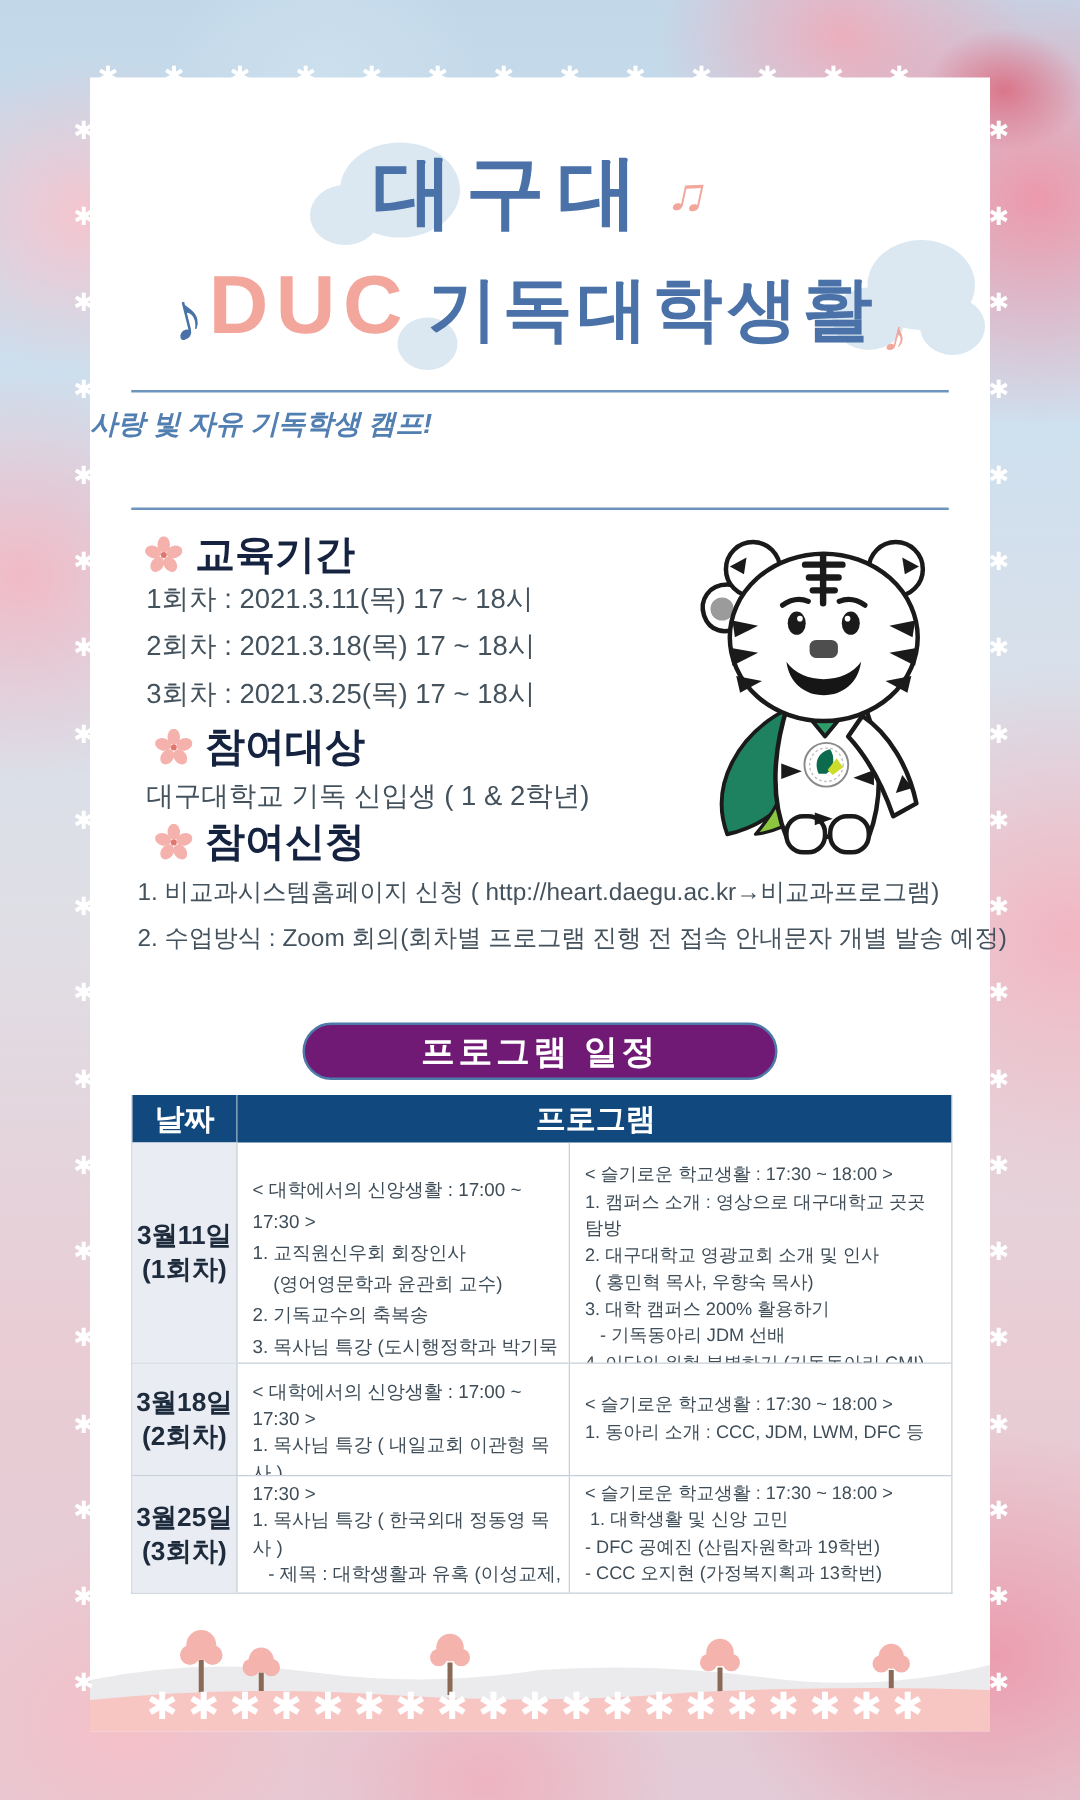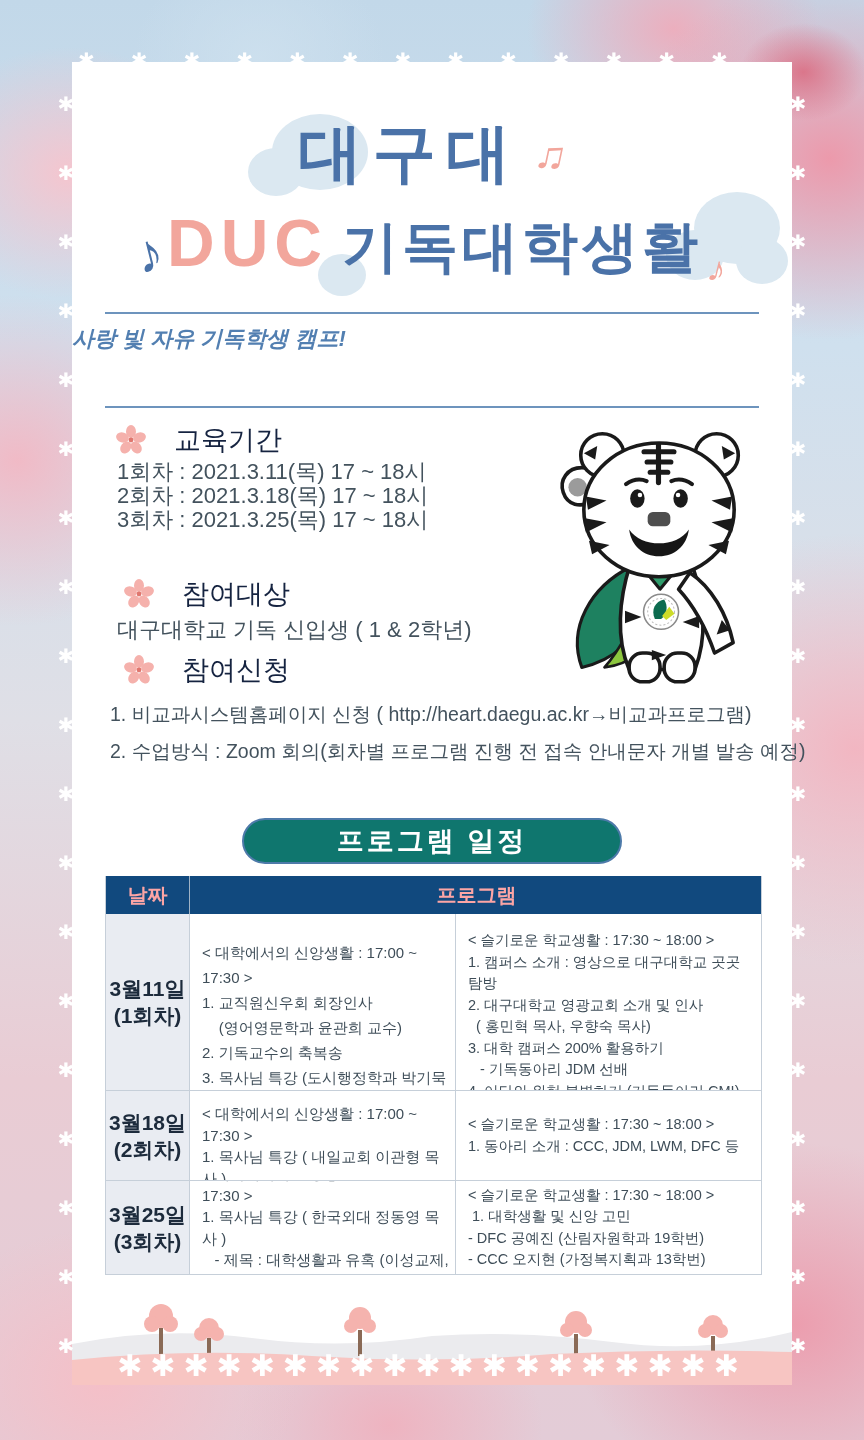--- a/index.html
+++ b/index.html
@@ -45,43 +45,43 @@
   .cloud{ position:absolute; background:#dbe8f1; border-radius:50%; z-index:1; }
 
   
   .divider{ position:absolute; left:33px; width:654px; height:2px; background:#6d94bd; }
   .subtitle1{ position:absolute; left:0; top:262px; width:100%; text-align:left;
     font-size:22px; font-weight:bold; font-style:italic; color:#527fb1; }
   .subtitle2{ position:absolute; left:0; top:294px; width:100%; text-align:center;
     font-size:24px; font-weight:bold; color:#527fb1; }
 
   
-  .sec-head{ position:absolute; display:flex; align-items:center; gap:28px;
-    font-size:27px; font-weight:normal; color:#152340; }
+  .sec-head{ position:absolute; display:flex; align-items:center; gap:10px;
+    font-size:32px; font-weight:bold; color:#152340; }
   .flower{ width:30px; height:30px; flex:0 0 30px; }
-  .sec-lines{ position:absolute; font-size:22px; color:#43525d; line-height:24px; white-space:pre-wrap; }
+  .sec-lines{ position:absolute; font-size:22px; color:#43525d; line-height:38px; white-space:pre-wrap; }
 
   .head-period{ left:44px; top:360px; }
   .lines-period{ left:45px; top:398px; }
   .head-target{ left:52px; top:514px;text-align:center; }
   .lines-target{ left:45px; top:556px; }
   .head-apply{ left:52px; top:590px; }
   .lines-apply{ left:38px; top:634px; font-size:19.5px; line-height:37px; white-space:pre; }
 
   .tiger{ position:absolute; left:456px; top:348px; width:262px; height:278px; z-index:2; }
 
   
   .pill{ position:absolute; left:170px; top:756px; width:380px; height:46px; border-radius:23px;
-    background:#0f766e; border:2px solid #4d7aa9; color:#fff; font-size:27px; font-weight:bold;
+    background:#701a75; border:2px solid #4d7aa9; color:#fff; font-size:27px; font-weight:bold;
     letter-spacing:3px; display:flex; align-items:center; justify-content:center; }
 
   .sched{ position:absolute; left:33px; top:814px; width:657px; font-size:15px; color:#3e4d58;
     border:1px solid #c6cfd9; border-top:none; }
   .sched-head{ display:grid; grid-template-columns:84px 573px; height:38px; background:#11497e;
-    color:#fca5a5; font-size:20px; font-weight:bold; }
+    color:#ffffff; font-size:24px; font-weight:bold; }
   .sched-head > div{ display:flex; align-items:center; justify-content:center; }
   .sched-head .hd-date{ border-right:1px solid #9fb3c6; }
   .sched-row{ display:grid; grid-template-columns:84px 266px 307px; }
   .r1{ height:176px; } .r2{ height:90px; } .r3{ height:94px; }
   .sched-row + .sched-row{ border-top:1px solid #c6cfd9; }
   .cell{ overflow:hidden; }
   .cell-date{ background:#e9ecf2; color:#1d2b3c; font-size:21px; font-weight:bold; line-height:27px;
     display:flex; flex-direction:column; align-items:center; justify-content:center; text-align:center;
     border-right:1px solid #c6cfd9; }
   .cell-prog{ white-space:pre-wrap; line-height:21.5px; padding:12px 6px 8px 12px; }

